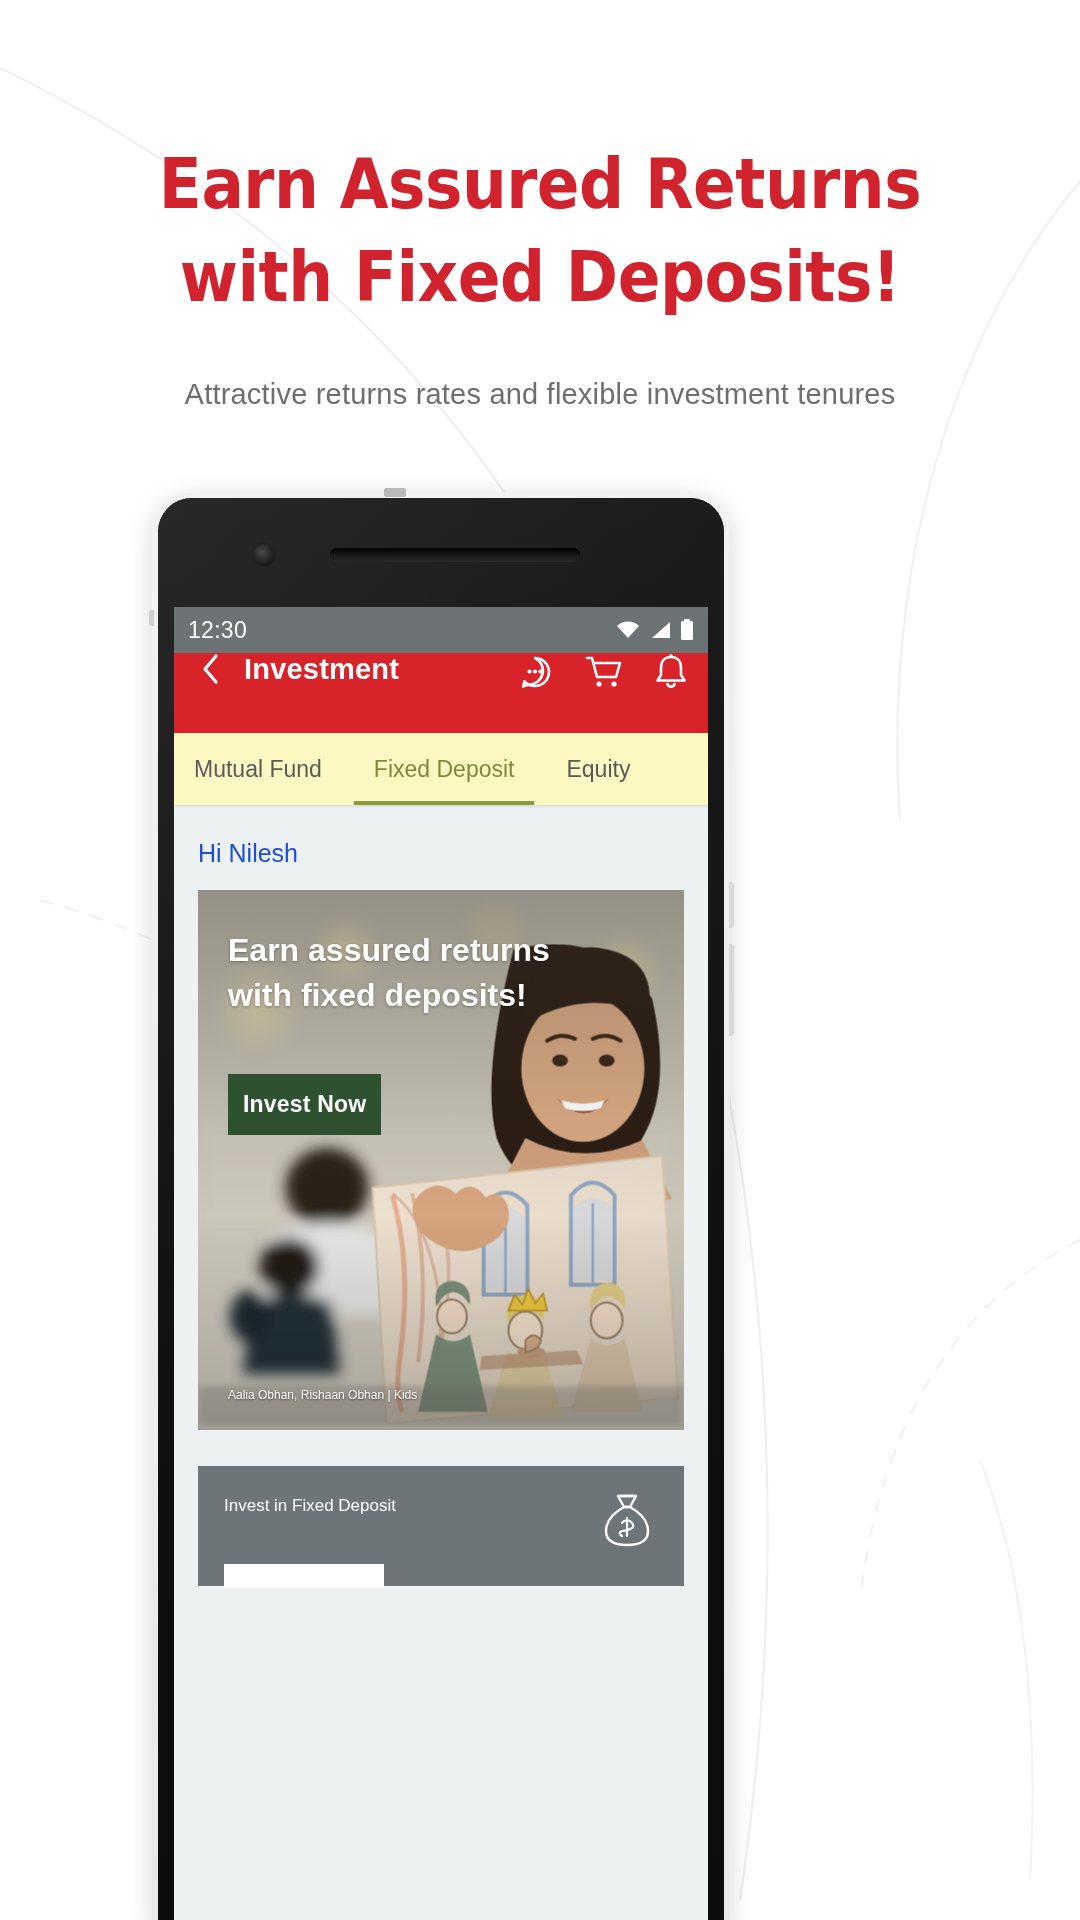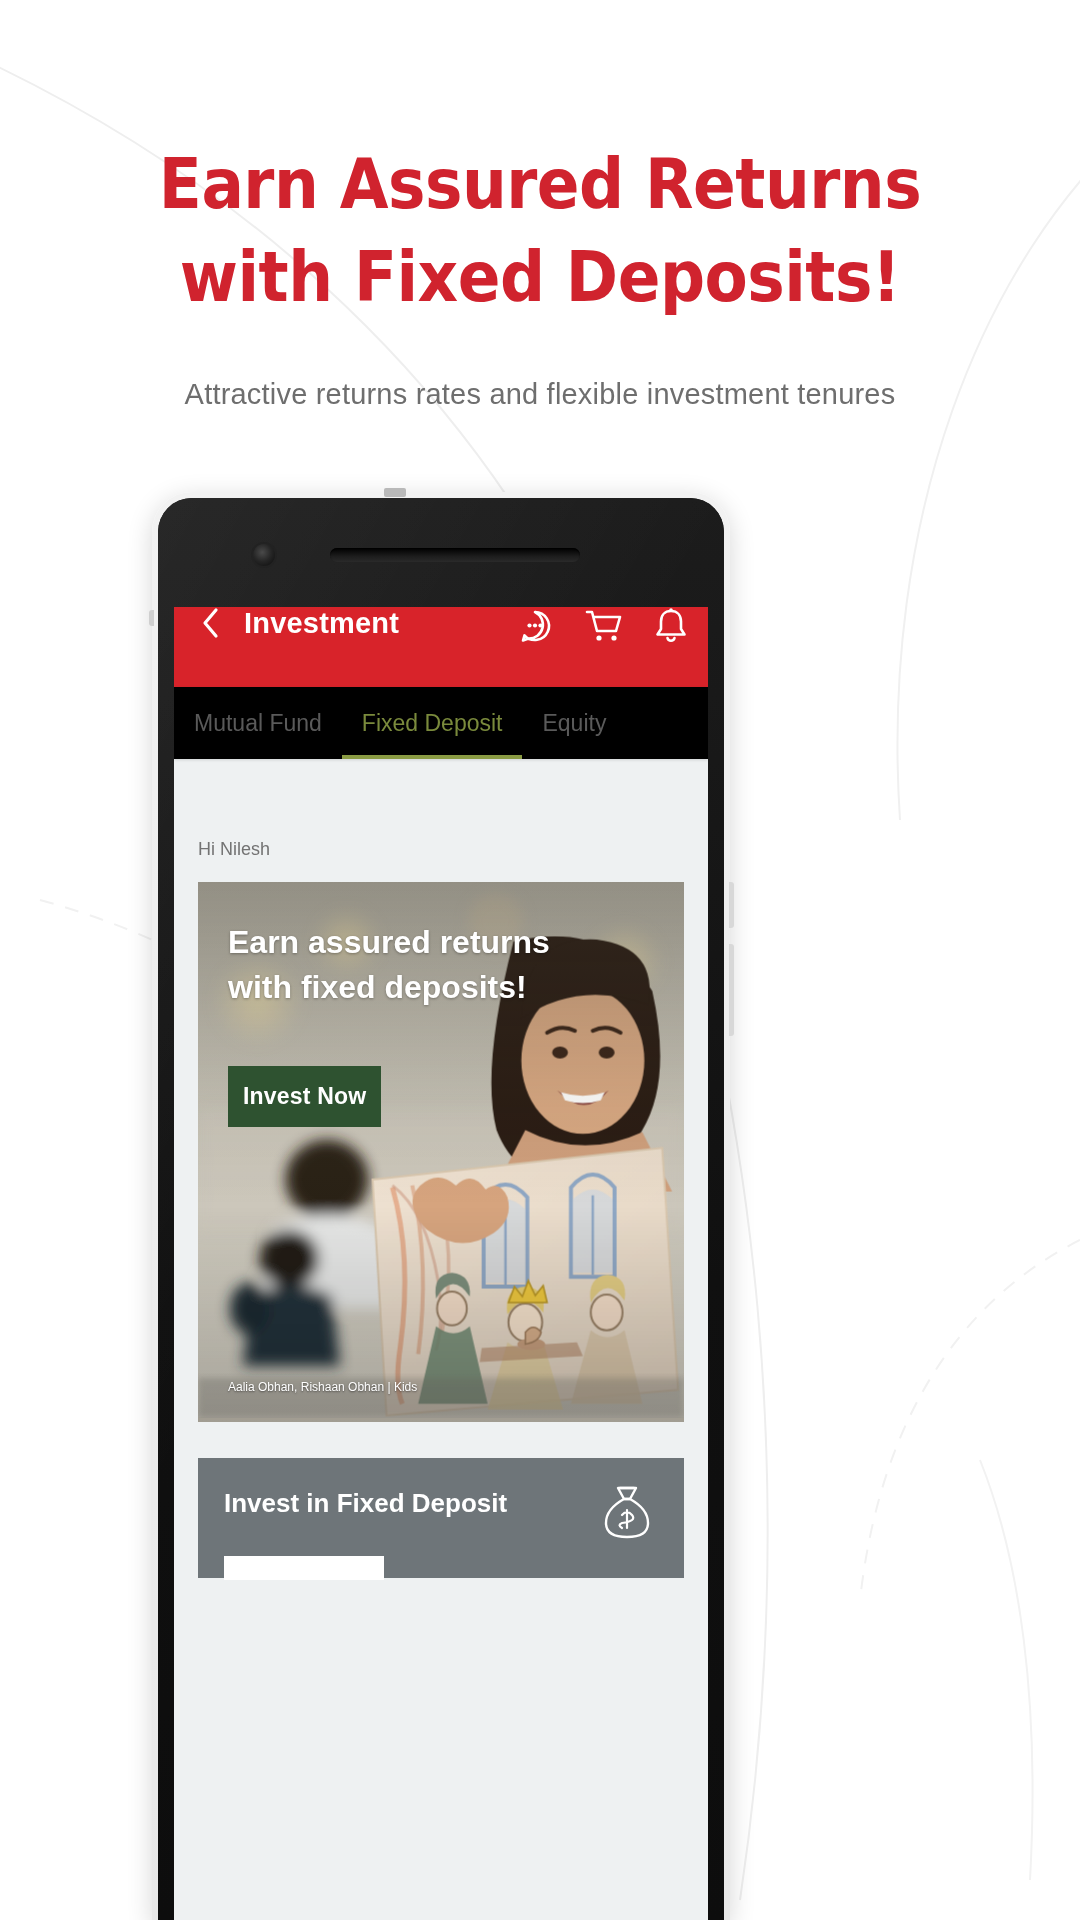--- a/index.html
+++ b/index.html
@@ -113,41 +113,41 @@
     display:flex; align-items:flex-start;
     padding:0 16px;
     color:#fff;
   }
   .back-btn { width:40px; display:flex; align-items:center; justify-content:center; }
   .app-title { font-size:29px; font-weight:bold; margin-left:14px; letter-spacing:.2px; }
   .appbar-actions { margin-left:auto; display:flex; align-items:center; gap:30px; padding-right:4px; }
 
   
   .tabs {
-    height:72px; background:#000000;
+    height:72px; background:#fef9c3;
     display:flex; align-items:stretch;
     box-shadow:0 1px 3px rgba(0,0,0,.13);
-    position:relative; z-index:4;
+    position:relative; z-index:4;gap:12px;
   }
   .tab {
     display:flex; align-items:center; justify-content:center;
     padding:0 20px;
     font-size:23px; color:#5a5a5a;
     white-space:nowrap;
     position:relative;
   }
   .tab.active { color:#7a8a3c; }
   .tab.active::after {
     content:""; position:absolute; left:0; right:0; bottom:0;
     height:4px; background:#8a9b43;
   }
 
   
   .content { position:absolute; top:198px; left:0; right:0; bottom:0; background:#eef1f2; overflow:hidden; }
-  .greet { padding:34px 24px 22px; font-size:18px; color:#737373; }
+  .greet { padding:34px 24px 22px; font-size:25px; color:#1d4ed8; }
 
   
   .hero {
     margin:0 24px;
     height:540px;
     position:relative;
     overflow:hidden;
     background:linear-gradient(180deg,#a9a79a 0%, #b8b3a4 40%, #cfc9bb 100%);
   }
   .hero-photo { position:absolute; inset:0; }
@@ -178,21 +178,21 @@
 
   
   .fd-card {
     margin:36px 24px 0;
     background:#6e7579;
     height:120px;
     position:relative;
     display:flex; align-items:flex-start;
     padding:30px 26px 0;
   }
-  .fd-card-title { color:#fff; font-size:26px; font-weight:bold; }
+  .fd-card-title { color:#fff; font-size:17px; font-weight:normal; }
   .fd-card-icon { position:absolute; right:30px; top:24px; }
   .fd-input {
     position:absolute; left:26px; bottom:-2px;
     width:160px; height:24px; background:#fff;
   }
 </style>
 </head>
 <body>
 
 <svg class="bg-decor" width="1080" height="1920" viewBox="0 0 1080 1920" fill="none">
@@ -219,20 +219,41 @@
   <div class="side-btn b2"></div>
 
   <div class="phone-body">
     <div class="phone-glass"></div>
     <div class="cam"></div>
     <div class="speaker"></div>
   </div>
 
   <div class="screen">
 
+    <div class="statusbar">
+      <div class="sb-time">12:30</div>
+      <div class="sb-right">
+        <span class="sb-icon">
+          <svg width="24" height="18" viewBox="0 0 24 18">
+              <path d="M12 17 L1 5 A16 16 0 0 1 23 5 Z" fill="#fff"></path>
+            </svg>
+        </span>
+        <span class="sb-icon">
+          <svg width="22" height="18" viewBox="0 0 22 18">
+              <path d="M21 1 L21 17 L3 17 Z" fill="#fff"></path>
+            </svg>
+        </span>
+        <span class="sb-icon">
+          <svg width="14" height="22" viewBox="0 0 14 22">
+              <rect x="4" y="0" width="6" height="3" fill="#fff"></rect>
+              <rect x="1" y="2" width="12" height="19" rx="1.5" fill="#fff"></rect>
+            </svg>
+        </span>
+      </div>
+    </div>
 
     <div class="appbar">
       <div class="back-btn">
         <svg width="20" height="32" viewBox="0 0 20 32">
             <path d="M16 3 L5 16 L16 29" stroke="#fff" stroke-width="3.2" fill="none" stroke-linecap="round" stroke-linejoin="round"></path>
           </svg>
       </div>
       <div class="app-title">Investment</div>
       <div class="appbar-actions">
         <span>

